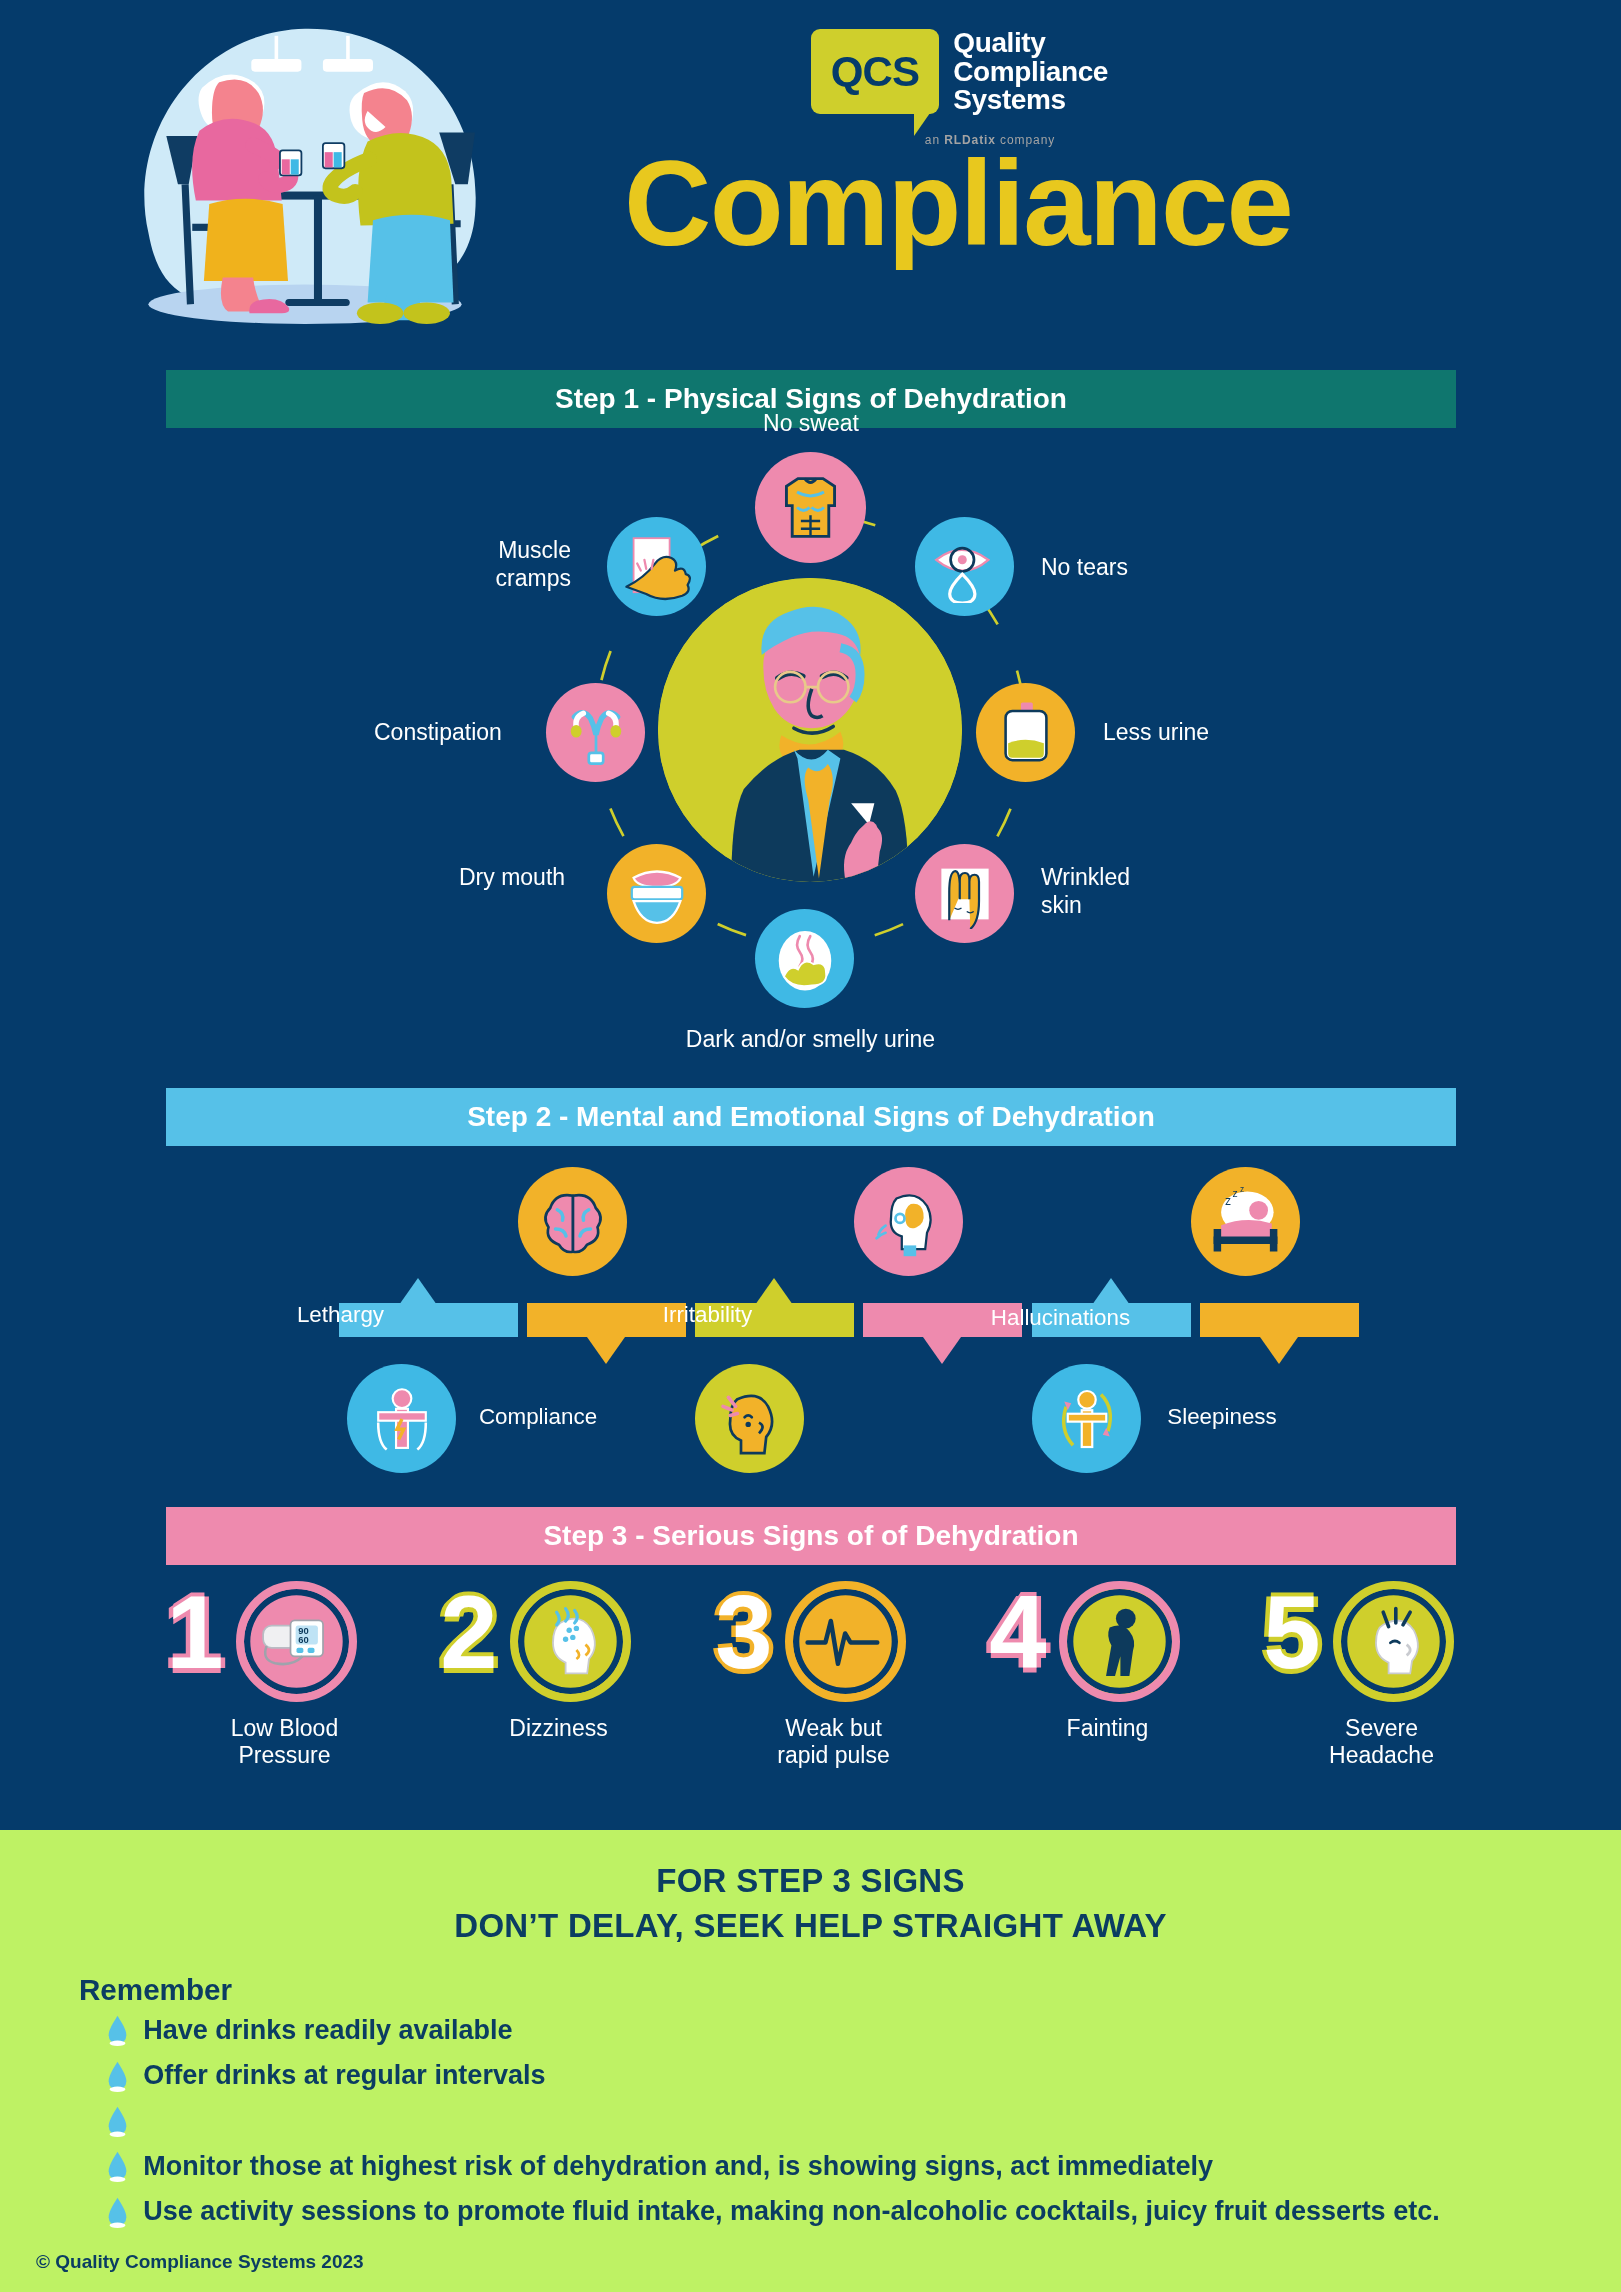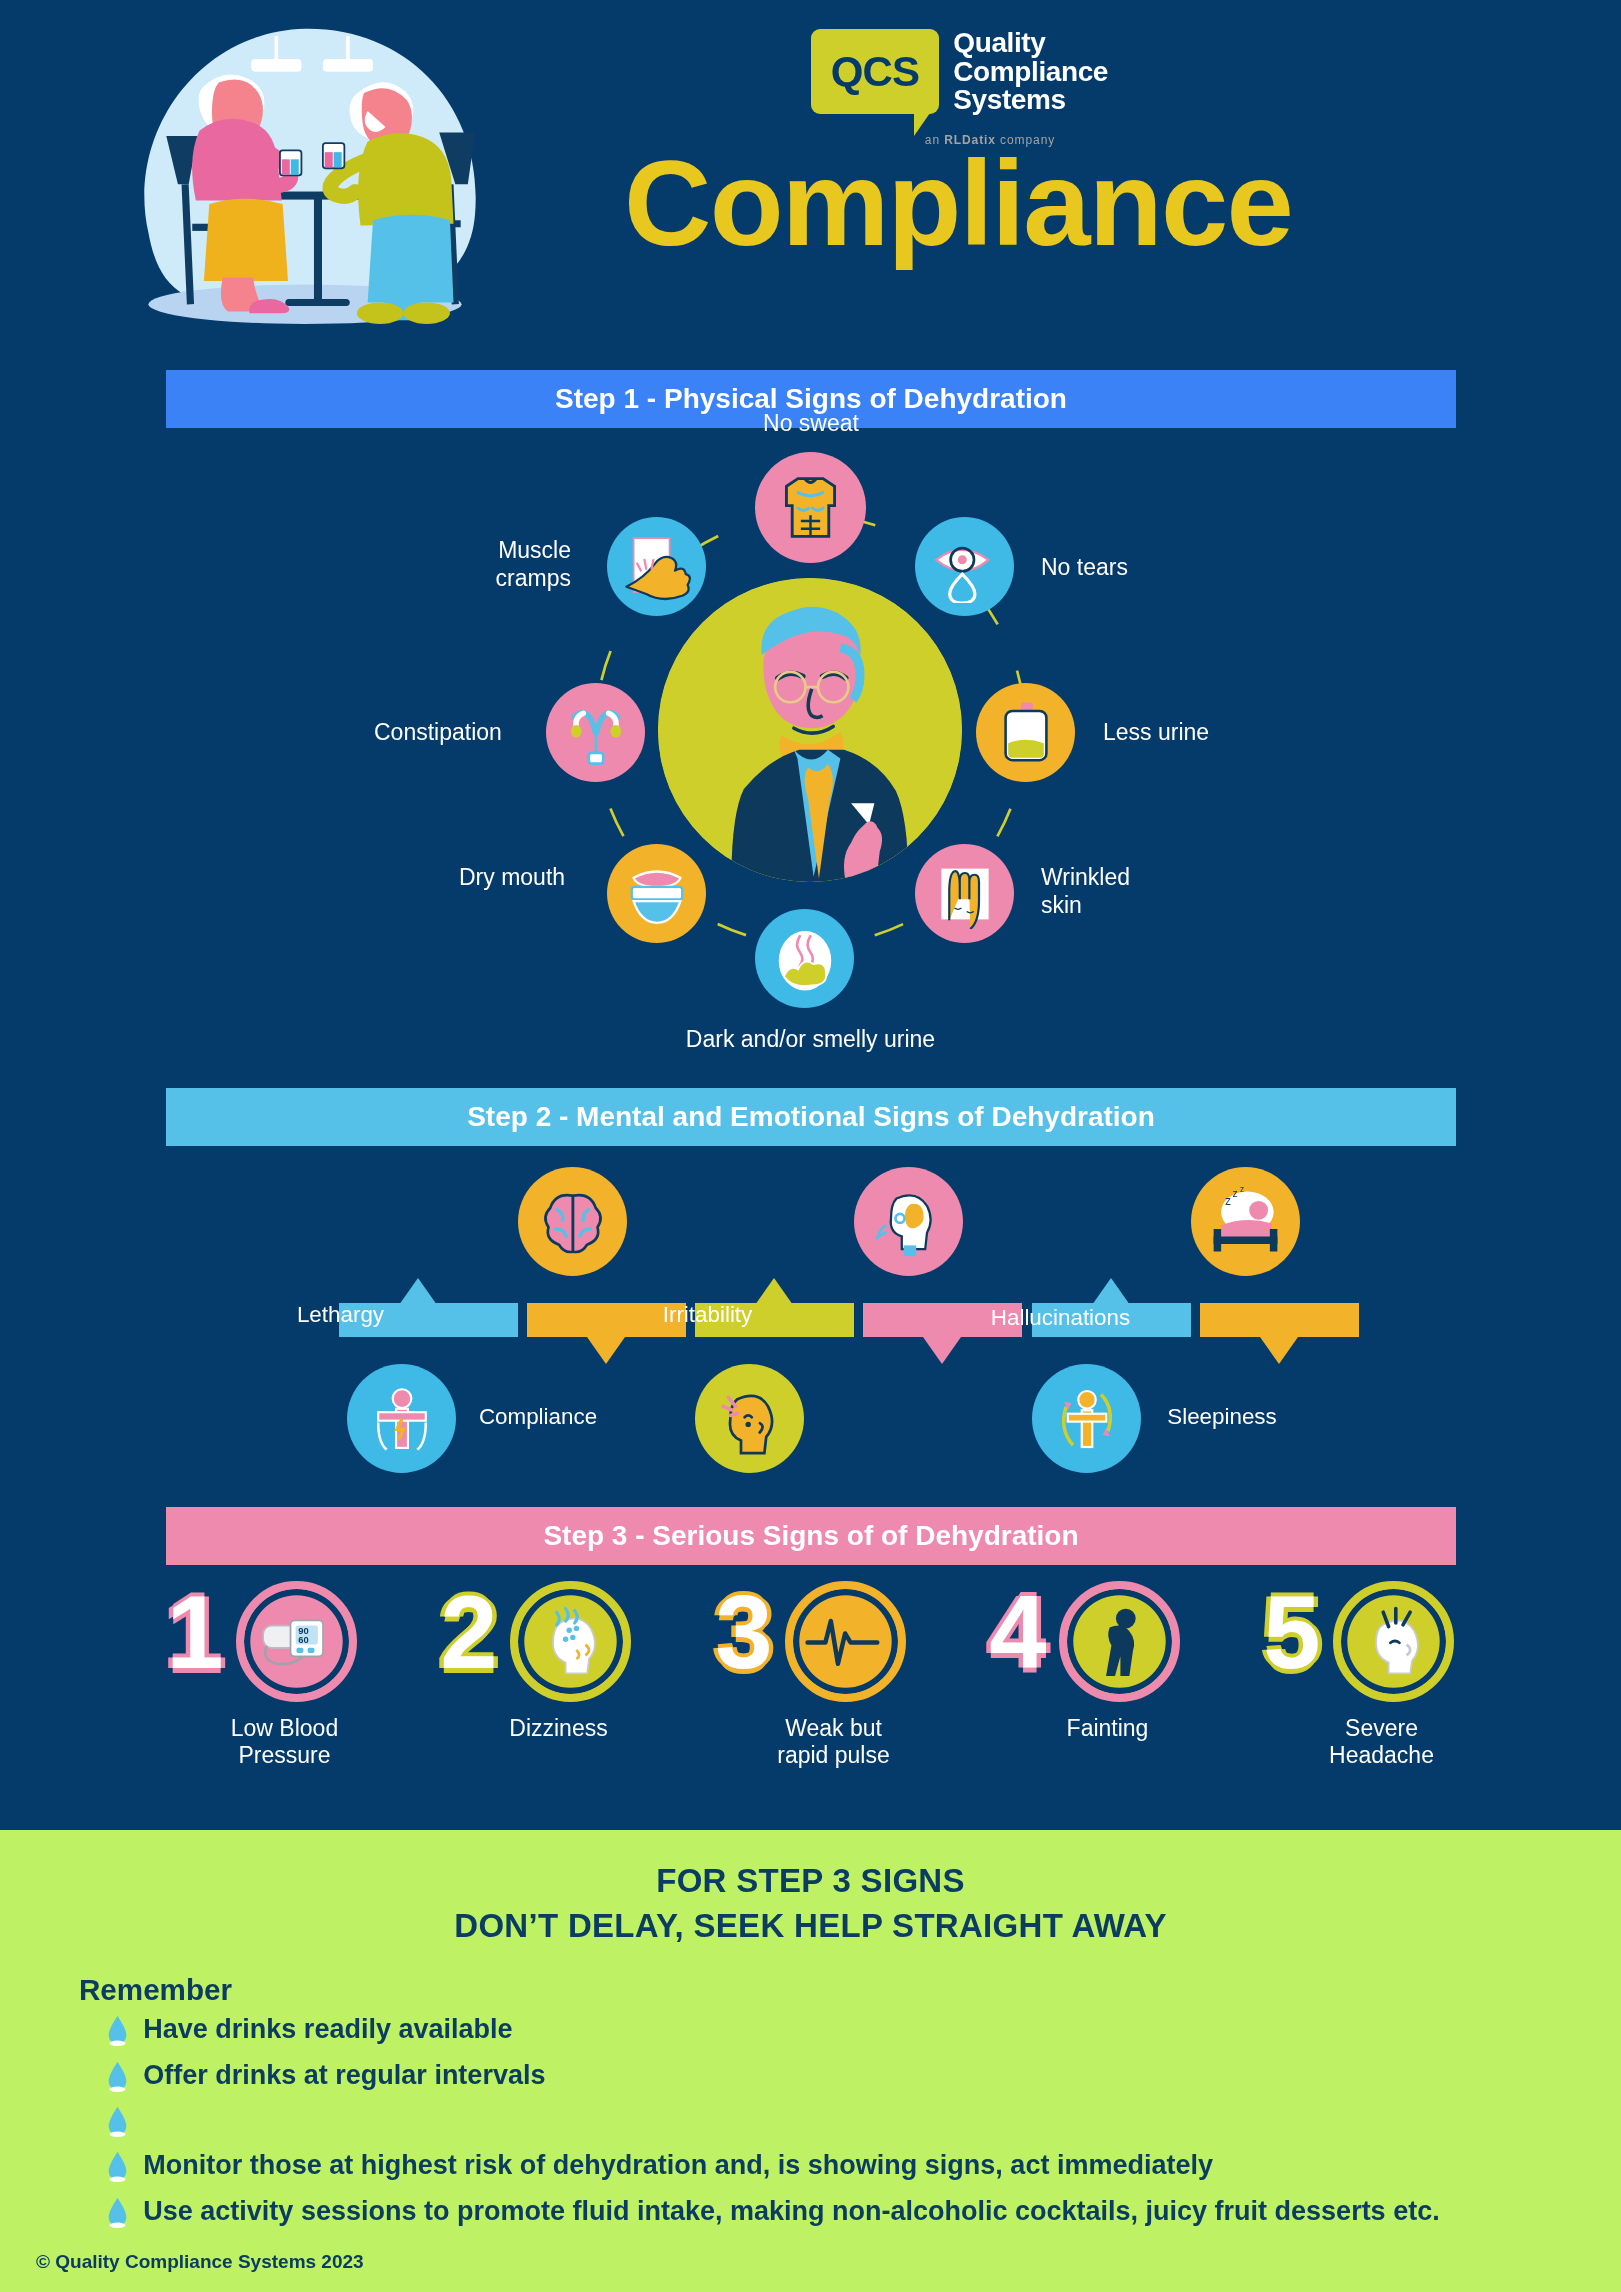--- a/index.html
+++ b/index.html
@@ -33,21 +33,21 @@
     color: #E8C81E; font-size: 121px; font-weight: bold; letter-spacing: -1.8px;
     text-align: center; line-height: 1;
   }
 
   
   .banner {
     position: absolute; left: 166px; width: 1290px; height: 58px;
     display: flex; align-items: center; justify-content: center;
     color: #ffffff; font-size: 28px; font-weight: bold;
   }
-  .banner-1 { top: 370px; background: #3b82f6; }
+  .banner-1 { top: 370px; background: #0f766e; }
   .banner-2 { top: 1088px; background: #56C1E8; }
   .banner-3 { top: 1507px; background: #EE8AAE; }
 
   
   .wheel { position: absolute; left: 0; top: 430px; width: 1621px; height: 645px; }
   .wheel-center {
     position: absolute; left: 658px; top: 148px; width: 304px; height: 304px;
     border-radius: 50%; background: #CFCF2C; overflow: hidden;
   }
   .node { position: absolute; border-radius: 50%; display: flex; align-items: center; justify-content: center; }
@@ -80,21 +80,21 @@
   .badge-label { color: #ffffff; font-size: 23px; line-height: 1.18; margin-top: 14.3px; }
 
   
   .footer {
     position: absolute; left: 0; top: 1830px; width: 1621px; height: 463px;
     background: #bef264; color: #0B3D62;
   }
   .f-head { text-align: center; font-size: 33px; font-weight: bold; line-height: 1.35; padding-top: 29px; letter-spacing: 0.3px; }
   .f-remember { font-size: 29.6px; font-weight: bold; margin: 25px 0 7.2px 79px; }
   .f-list { margin: 0 0 0 106px; }
-  .f-item { display: flex; align-items: flex-start; gap: 14.3px; margin-bottom: 13.4px; }
+  .f-item { display: flex; align-items: center; gap: 14.3px; margin-bottom: 13.4px; }
   .f-item span.t { font-size: 27px; font-weight: bold; }
   .f-copy { position: absolute; left: 36px; bottom: 19.7px; font-size: 19px; font-weight: bold; }
 </style>
 </head>
 <body>
 
 <div class="page">
 
   <div class="header">
 

